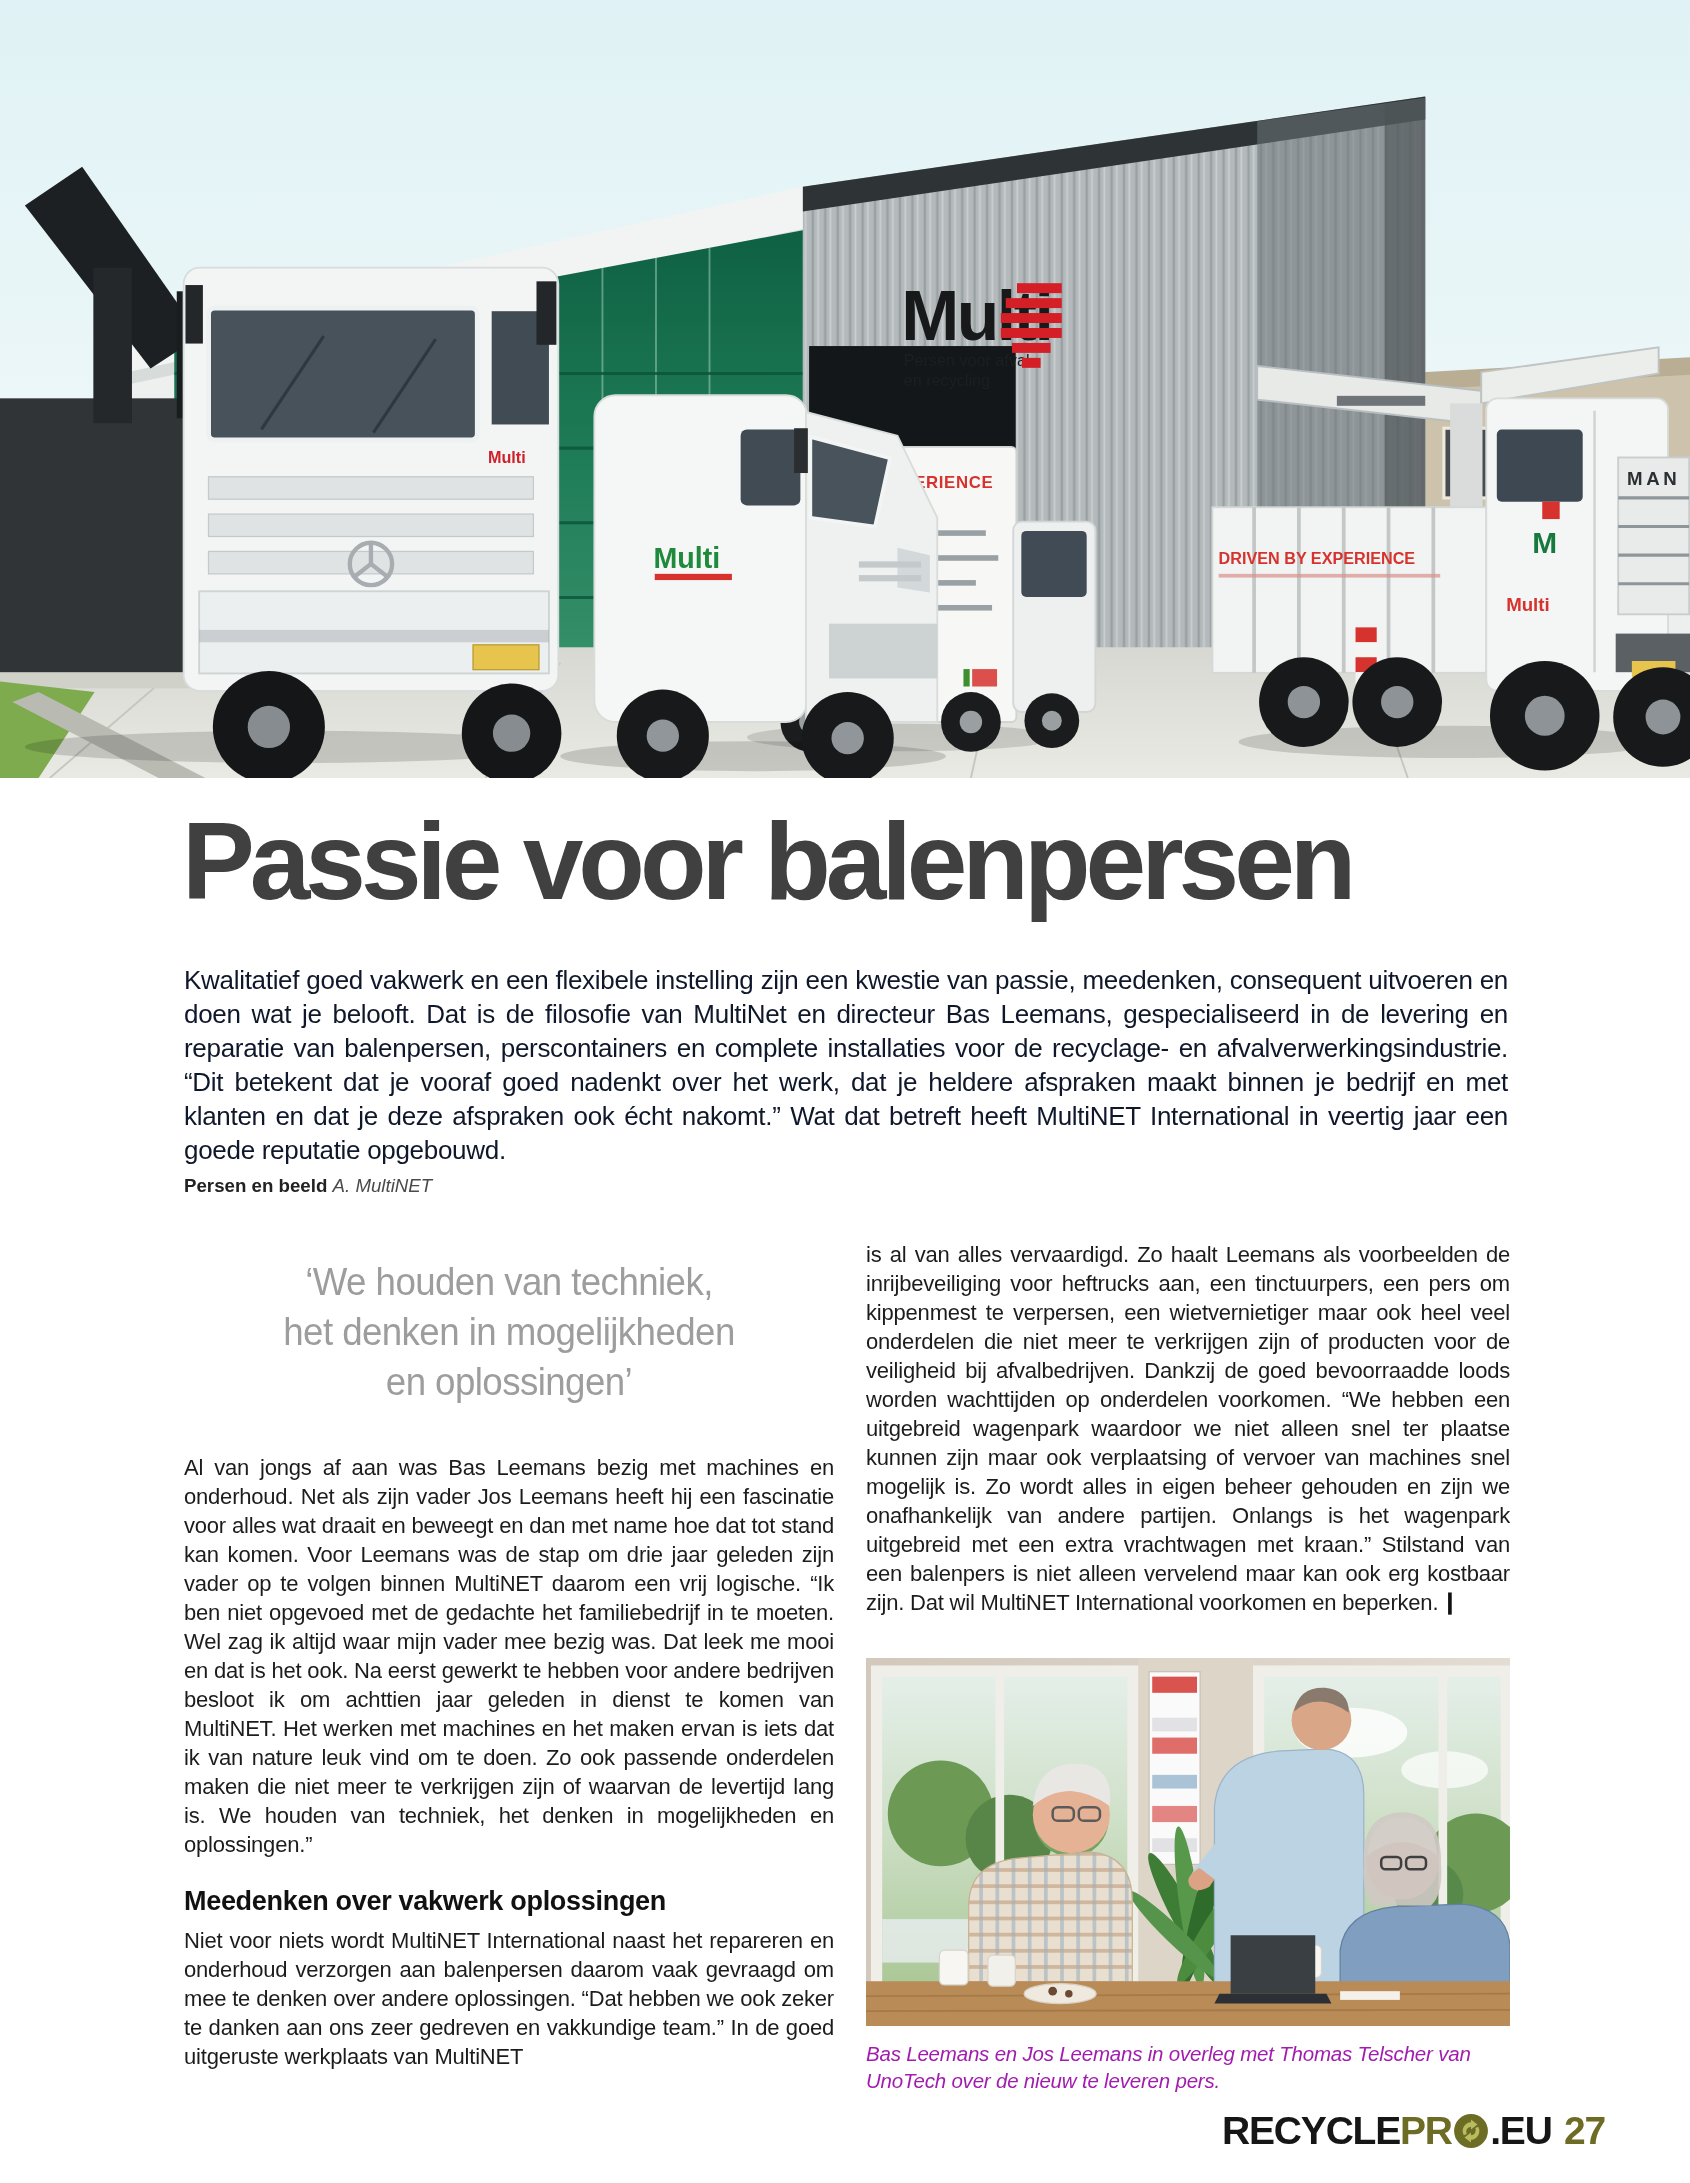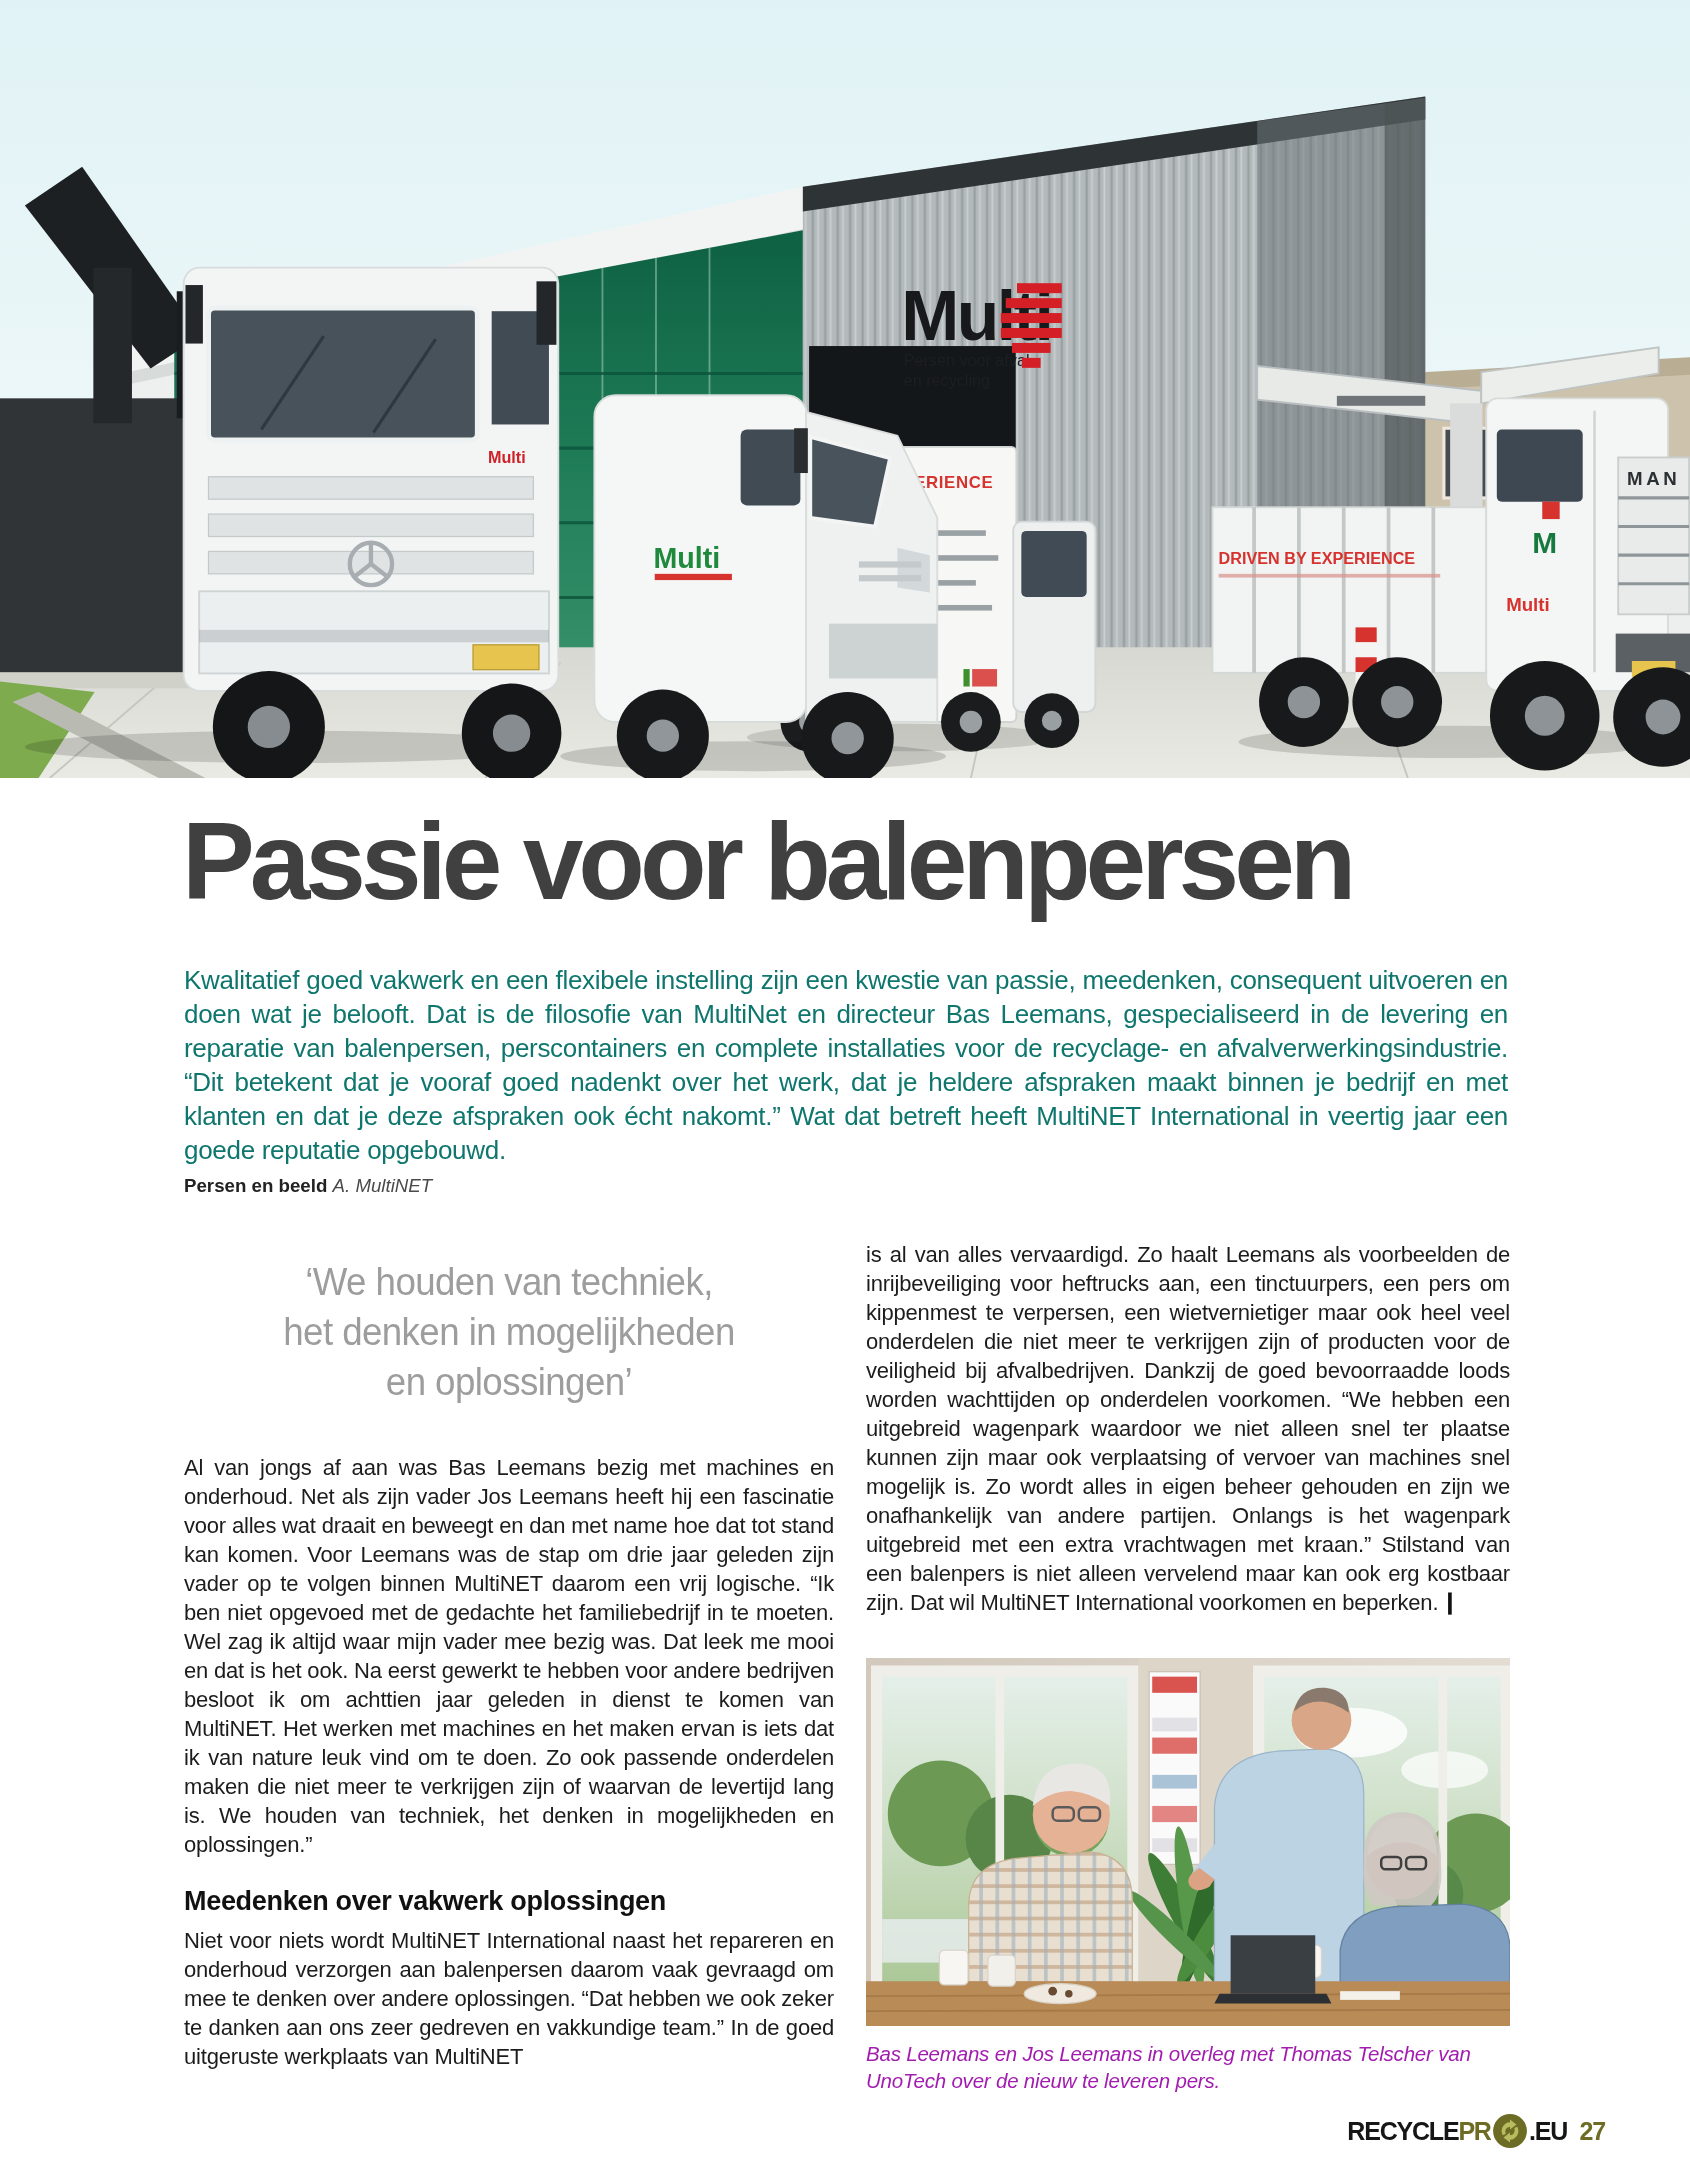--- a/index.html
+++ b/index.html
@@ -11,21 +11,21 @@
   .hero { position:absolute; left:0; top:0; width:1691px; height:778px; }
   .hero svg { display:block; width:100%; height:100%; }
 
   .headline {
     position:absolute; left:182px; top:798px; width:1326px;
     font-size:109px; font-weight:700; letter-spacing:-5px; color:#404040;
     white-space:nowrap;
   }
   .intro {
     position:absolute; left:184px; top:963px; width:1324px;
-    font-size:26px; line-height:34px; color:#0f766e; text-align:justify;
+    font-size:26px; line-height:34px; color:#0f172a; text-align:justify;
     letter-spacing:-0.3px;
   }
   .byline { position:absolute; left:184px; top:1175px; font-size:18.7px; color:#222; }
   .byline .b1 { font-weight:700; }
   .byline .b2 { font-style:italic; color:#4a4a4a; font-weight:400; }
 
   .col-left  { position:absolute; left:184px;  top:1240px; width:650px; }
   .col-right { position:absolute; left:866px; top:1240px; width:644px; }
 
   .pullquote {
@@ -48,21 +48,21 @@
   .caption {
     margin-top:13.7px; font-size:20.5px; line-height:27px; font-style:italic;
     color:#a21caf; letter-spacing:-0.2px;
   }
 
   .footer-logo {
     position:absolute; right:86px; top:2109px; height:44px;
     display:flex; align-items:center; white-space:nowrap;
   }
   .footer-logo .seg {
-    font-size:25px; font-weight:700; letter-spacing:-1.2px;
+    font-size:39px; font-weight:700; letter-spacing:-1.2px;
   }
   .lg-black { color:#161616; }
   .lg-olive { color:#6d6c25; }
   .lg-icon { width:36px; height:36px; margin:0 1.2px; }
   .lg-num { margin-left:12.4px; letter-spacing:0; }
 </style>
 </head>
 <body>
 
 <div class="page">

